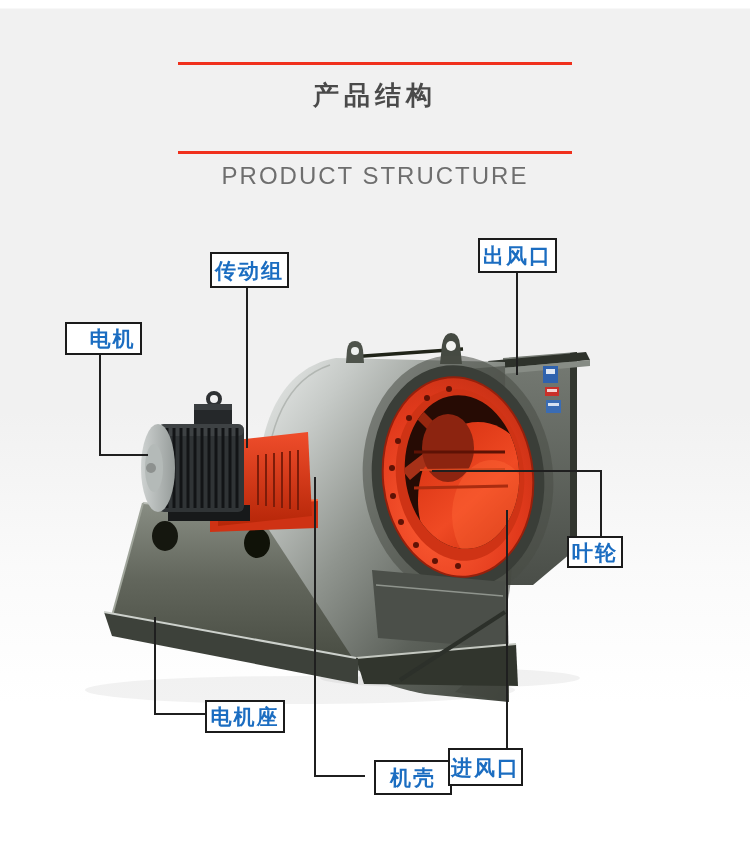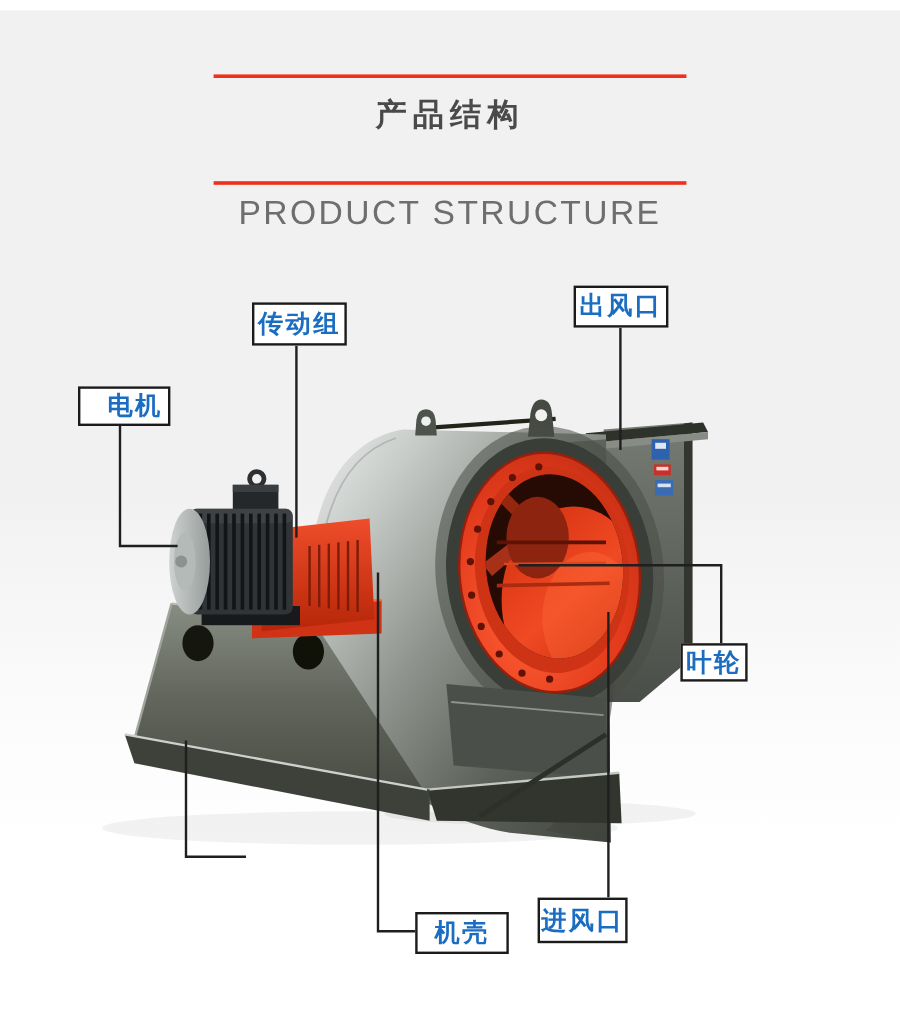--- a/index.html
+++ b/index.html
@@ -11,36 +11,36 @@
   
   .rule{position:absolute;left:178px;width:394px;height:3px;background:#f0301c;}
   .rule-top{top:62px;}
   .rule-bottom{top:151px;}
   .title-cn{
     position:absolute;top:78px;left:0;width:100%;margin:0;
     text-align:center;font-size:26px;font-weight:700;color:#4a4a4a;letter-spacing:5px;
   }
   .title-en{
     position:absolute;top:162px;left:0;width:100%;margin:0;
-    text-align:center;font-size:28px;font-weight:400;color:#6e6e6e;letter-spacing:2px;
+    text-align:center;font-size:24px;font-weight:400;color:#6e6e6e;letter-spacing:2px;
   }
   
   .figure-svg{position:absolute;left:0;top:0;width:750px;height:857px;}
   .part-label{
     position:absolute;box-sizing:border-box;
     background:#ffffff;border:2px solid #1b1b1b;color:#1b6dc1;
     display:flex;align-items:center;justify-content:center;
     font-size:21px;font-weight:700;letter-spacing:2px;line-height:1;
   }
   .lbl-motor       {left:65px; top:322px;width:77px;height:33px;padding-left:18px;}
   .lbl-transmission{left:210px;top:252px;width:79px;height:36px;}
   .lbl-air-outlet  {left:478px;top:238px;width:79px;height:35px;}
   .lbl-impeller    {left:567px;top:536px;width:56px;height:32px;}
   .lbl-motor-base  {left:205px;top:700px;width:80px;height:33px;}
-  .lbl-casing      {left:346px;top:760px;width:78px;height:35px;}
+  .lbl-casing      {left:374px;top:760px;width:78px;height:35px;}
   .lbl-air-inlet   {left:448px;top:748px;width:75px;height:38px;}
 </style>
 </head>
 <body>
 
 <div class="page">
 
   <div class="rule rule-top"></div>
   <h1 class="title-cn">产品结构</h1>
   <div class="rule rule-bottom"></div>
@@ -218,16 +218,17 @@
       <polyline points="155,617 155,714 205,714"></polyline>
       <polyline points="315,477 315,776 365,776"></polyline>
       <polyline points="507,510 507,748"></polyline>
     </g>
   </svg>
 
   <div class="part-label lbl-motor">电机</div>
   <div class="part-label lbl-transmission">传动组</div>
   <div class="part-label lbl-air-outlet">出风口</div>
   <div class="part-label lbl-impeller">叶轮</div>
+  <div class="part-label lbl-motor-base">电机座</div>
   <div class="part-label lbl-casing">机壳</div>
   <div class="part-label lbl-air-inlet">进风口</div>
 
 </div>
 
 </body></html>

